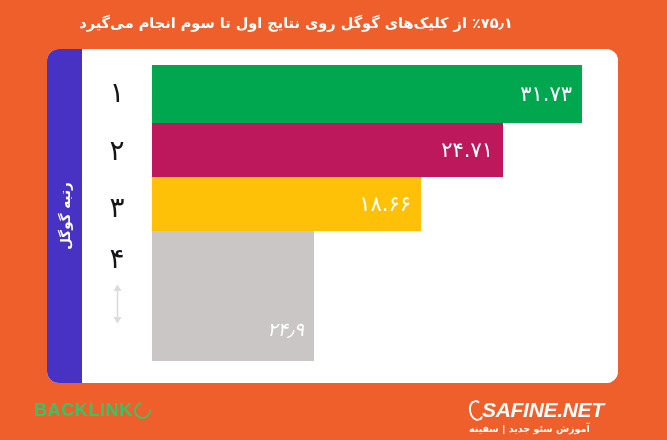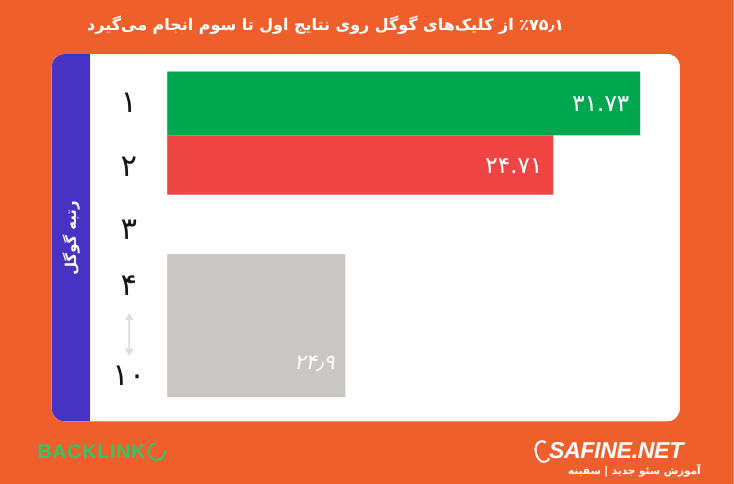--- a/index.html
+++ b/index.html
@@ -140,21 +140,21 @@
     line-height: 1;
   }
   .bar-1 {
     top: 16px;
     height: 58px;
     background: #00A74F;
   }
   .bar-2 {
     top: 74px;
     height: 54px;
-    background: #ef4444;
+    background: #be185d;
   }
   .bar-3 {
     top: 128px;
     height: 54px;
     background: #FFC107;
   }
   .bar-4 {
     top: 182px;
     height: 130px;
     background: #C9C6C5;
@@ -204,38 +204,37 @@
     color: #FFFFFF;
     font-size: 21px;
     font-weight: 700;
     font-style: italic;
     font-family: "Liberation Sans", sans-serif;
     letter-spacing: -0.3px;
     line-height: 1.05;
     display: flex;
     align-items: center;
     justify-content: flex-start;
-    margin-left: 17px;
   }
   .logo-safine .safine-swoosh {
     display: inline-block;
     width: 11px;
     height: 17px;
     border: 2.4px solid #FFFFFF;
     border-right-color: transparent;
     border-radius: 50%;
     margin-right: -2px;
     transform: rotate(-12deg);
   }
   .logo-safine .safine-tag {
     color: #FFFFFF;
     font-size: 9.5px;
     font-weight: 700;
     direction: rtl;
-    text-align: right;
+    text-align: left;
     margin-top: 2px;
     width: 168px;
     letter-spacing: 0.2px;
   }
 </style>
 </head>
 <body>
 
 <div class="chart-title">٪۷۵٫۱ از کلیک‌های گوگل روی نتایج اول تا سوم انجام می‌گیرد</div>
 
@@ -254,33 +253,35 @@
       <div class="rank-label rank-4">۴</div>
 
       <div class="range-arrow">
         <svg width="13" height="40" viewBox="0 0 13 40" aria-hidden="true">
           <line x1="6.5" y1="5" x2="6.5" y2="35" stroke="#DCDCDC" stroke-width="1.6"></line>
           <polygon points="6.5,0.5 10.6,7 2.4,7" fill="#DCDCDC"></polygon>
           <polygon points="6.5,39.5 10.6,33 2.4,33" fill="#DCDCDC"></polygon>
         </svg>
       </div>
 
-      <div class="rank-label rank-10">۱۰</div>
     </div>
 
     <div class="bars">
 
       <div class="bar bar-1" style="width:430px;">
         <span class="bar-value">۳۱.۷۳</span>
       </div>
 
       <div class="bar bar-2" style="width:351px;">
         <span class="bar-value">۲۴.۷۱</span>
       </div>
 
+      <div class="bar bar-3" style="width:269px;">
+        <span class="bar-value">۱۸.۶۶</span>
+      </div>
 
       <div class="bar bar-4" style="width:162px;">
         <span class="bar-value">۲۴٫۹</span>
       </div>
 
     </div>
   </div>
 </div>
 
 <div class="logo-backlinko">

